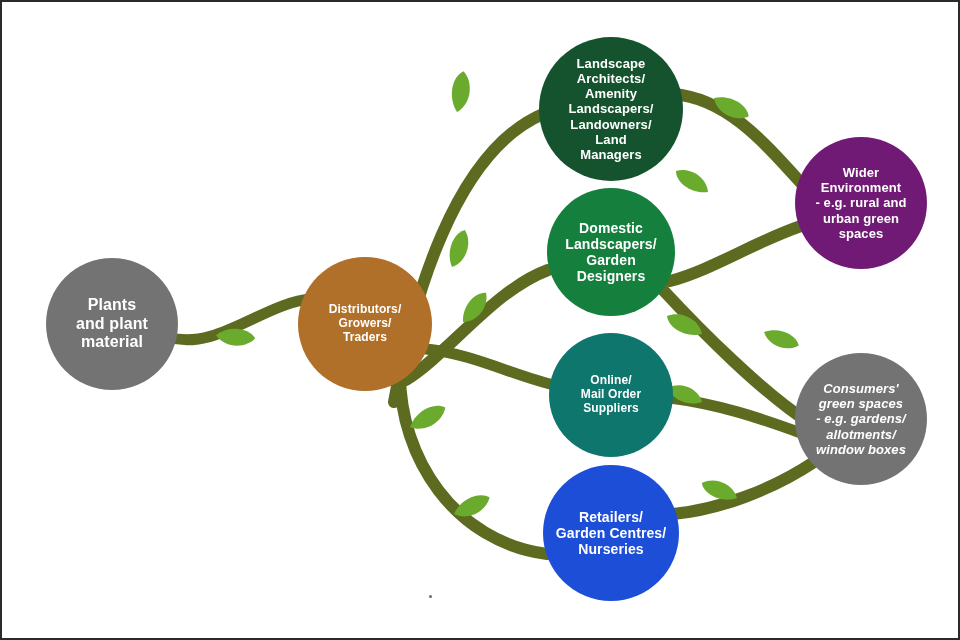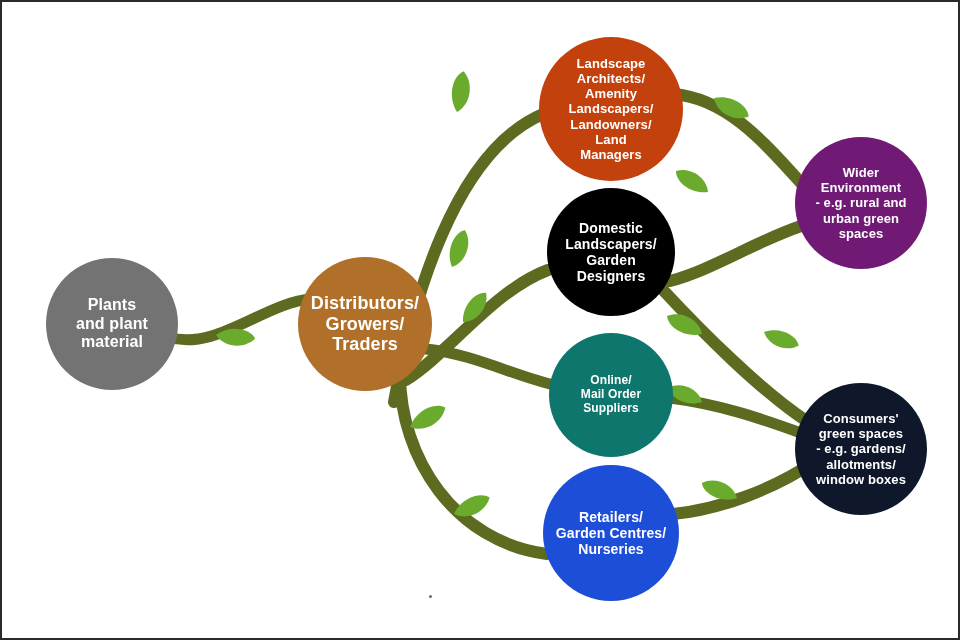--- a/index.html
+++ b/index.html
@@ -105,35 +105,35 @@
   </svg>
 
   <div class="dot-mark" style="left:427px; top:593px;"></div>
 
   <div id="node-layer">
       <div class="node" style="left: 44px; top: 256px; width: 132px; height: 132px; background: #737373; font-size: 16px;">
         <span class="label">Plants
 and plant
 material</span>
       </div>
-      <div class="node" style="left: 296px; top: 255px; width: 134px; height: 134px; background: rgb(177, 112, 42); font-size: 18px;">
+      <div class="node" style="left: 296px; top: 255px; width: 134px; height: 134px; background: rgb(177, 112, 42); font-size: 12px;">
         <span class="label">Distributors/
 Growers/
 Traders</span>
       </div>
-      <div class="node" style="left: 537px; top: 35px; width: 144px; height: 144px; background: #c2410c; font-size: 13px;">
+      <div class="node" style="left: 537px; top: 35px; width: 144px; height: 144px; background: #14532d; font-size: 13px;">
         <span class="label">Landscape
 Architects/
 Amenity
 Landscapers/
 Landowners/
 Land
 Managers</span>
       </div>
-      <div class="node" style="left: 545px; top: 186px; width: 128px; height: 128px; background: #000000; font-size: 14px;">
+      <div class="node" style="left: 545px; top: 186px; width: 128px; height: 128px; background: #15803d; font-size: 14px;">
         <span class="label">Domestic
 Landscapers/
 Garden
 Designers</span>
       </div>
       <div class="node" style="left: 547px; top: 331px; width: 124px; height: 124px; background: #0f766e; font-size: 12px;">
         <span class="label">Online/
 Mail Order
 Suppliers</span>
       </div>
@@ -142,21 +142,21 @@
 Garden Centres/
 Nurseries</span>
       </div>
       <div class="node" style="left: 793px; top: 135px; width: 132px; height: 132px; background: #701a75; font-size: 13px;">
         <span class="label">Wider
 Environment
 - e.g. rural and
 urban green
 spaces</span>
       </div>
-      <div class="node" style="left: 793px; top: 381px; width: 132px; height: 132px; background: #0f172a; font-size: 13px;">
+      <div class="node" style="left: 793px; top: 351px; width: 132px; height: 132px; background: #737373; font-size: 13px; font-style: italic;">
         <span class="label">Consumers'
 green spaces
 - e.g. gardens/
 allotments/
 window boxes</span>
       </div>
     </div>
 
 </div>
 

